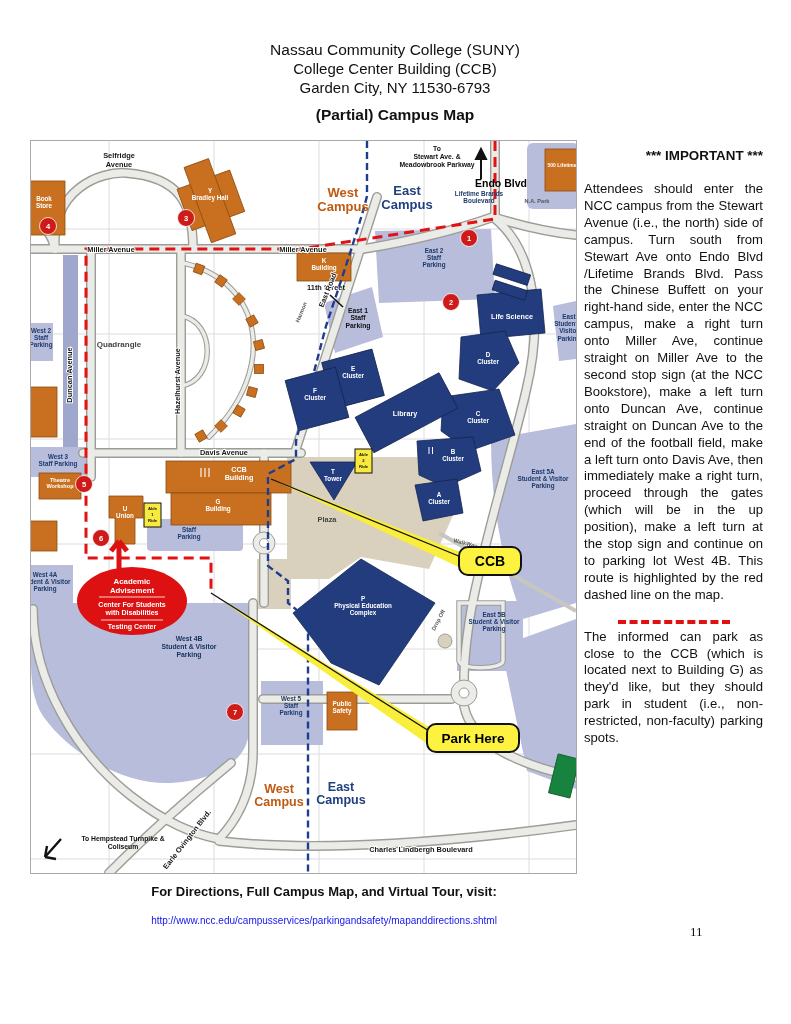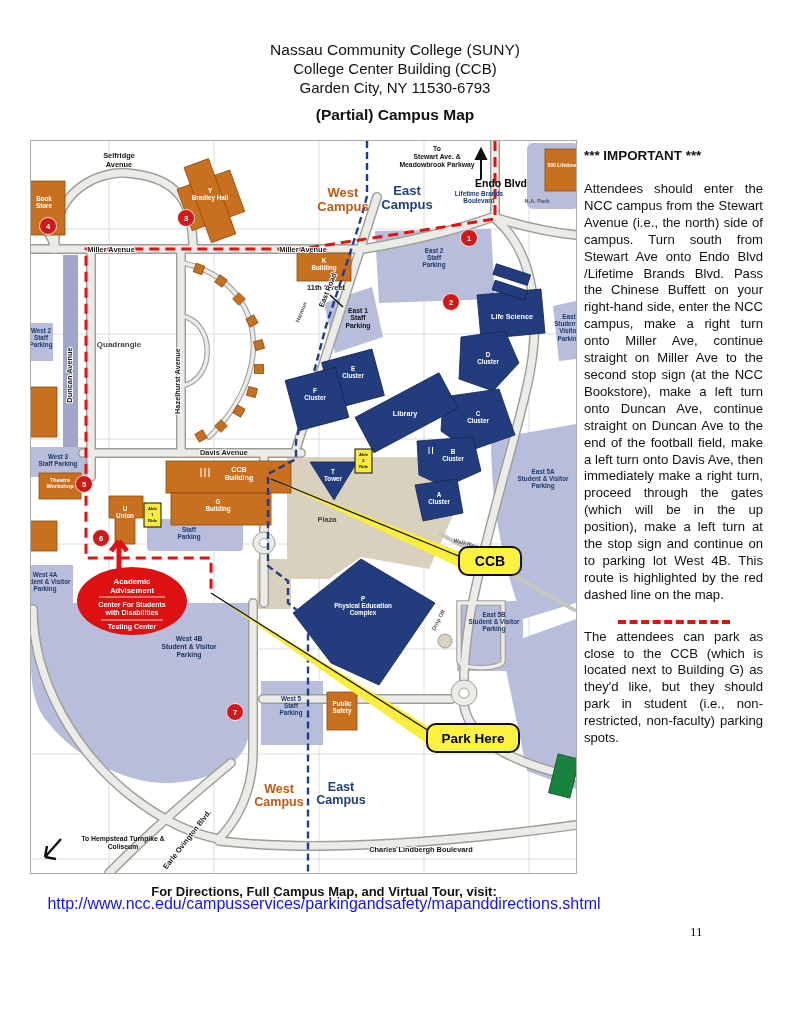--- a/index.html
+++ b/index.html
@@ -5,26 +5,26 @@
   html,body{margin:0;padding:0;}
   body{width:791px;height:1024px;position:relative;background:#ffffff;
        font-family:"Liberation Sans",sans-serif;color:#111;overflow:hidden;}
   .abs{position:absolute;}
   
   #header{left:0;top:40px;width:790px;text-align:center;line-height:19px;font-size:15px;}
   #header .h1{font-weight:normal;font-size:15.5px;}
   #maptitle{left:0;top:106px;width:790px;text-align:center;font-weight:bold;font-size:15.5px;}
   
   #notice{left:584px;top:148px;width:179px;}
-  #notice .imp{text-align:left;font-weight:bold;font-size:13.4px;margin:0 0 18px 0;}
+  #notice .imp{text-align:right;font-weight:bold;font-size:13.4px;margin:0 0 18px 0;}
   #notice p{text-align:justify;font-size:13.1px;line-height:16.9px;margin:0 0 16px 0;}
   #notice .sep{border:none;border-top:4px dashed #e01111;width:112px;margin:2px auto 5px auto;}
   
   #footer-label{left:0;top:884px;width:648px;text-align:center;font-weight:bold;font-size:13px;}
-  #footer-link{left:0;top:895px;width:648px;text-align:center;font-size:16px;}
+  #footer-link{left:0;top:915px;width:648px;text-align:center;font-size:10px;}
   #footer-link a{color:#1414ee;text-decoration:none;}
   #pagenum{left:690px;top:924px;width:62px;text-align:left;
            font-family:"Liberation Serif",serif;font-size:13px;}
   
   #map{left:30px;top:140px;border:1px solid #a9a9a9;background:#fff;}
   
   .rc{stroke:#9d9d98;stroke-width:10;fill:none;stroke-linecap:round;stroke-linejoin:round;}
   .rf{stroke:#ebebe7;stroke-width:7.2;fill:none;stroke-linecap:round;stroke-linejoin:round;}
   .rc2{stroke:#9d9d98;stroke-width:5.5;fill:none;stroke-linecap:round;}
   .rf2{stroke:#ebebe7;stroke-width:3.4;fill:none;stroke-linecap:round;}
@@ -353,20 +353,20 @@
   <g>
     <rect class="ylab" x="396" y="583" width="92" height="28" rx="9"></rect>
     <text class="co" x="442" y="602" style="font-size:13.5px">Park Here</text>
   </g>
 </svg>
 
 <div id="notice" class="abs">
   <div class="imp">*** IMPORTANT ***</div>
   <p>Attendees should enter the NCC campus from the Stewart Avenue (i.e., the north) side of campus. Turn south from Stewart Ave onto Endo Blvd /Lifetime Brands Blvd. Pass the Chinese Buffett on your right-hand side, enter the NCC campus, make a right turn onto Miller Ave, continue straight on Miller Ave to the second stop sign (at the NCC Bookstore), make a left turn onto Duncan Ave, continue straight on Duncan Ave to the end of the football field, make a left turn onto Davis Ave, then immediately make a right turn, proceed through the gates (which will be in the up position), make a left turn at the stop sign and continue on to parking lot West 4B.  This route is highlighted by the red dashed line on the map.</p>
   <hr class="sep">
-  <p>The attendees can park as close to the CCB (which is located next to Building G) as they'd like, but they should park in student (i.e., non-restricted, non-faculty) parking spots.</p>
+  <p>The informed can park as close to the CCB (which is located next to Building G) as they'd like, but they should park in student (i.e., non-restricted, non-faculty) parking spots.</p>
 </div>
 
 <div id="footer-label" class="abs">For Directions, Full Campus Map, and Virtual Tour, visit:</div>
 <div id="footer-link" class="abs">
   <a href="#">http://www.ncc.edu/campusservices/parkingandsafety/mapanddirections.shtml</a>
 </div>
 <div id="pagenum" class="abs">11</div>
 
 </body></html>

